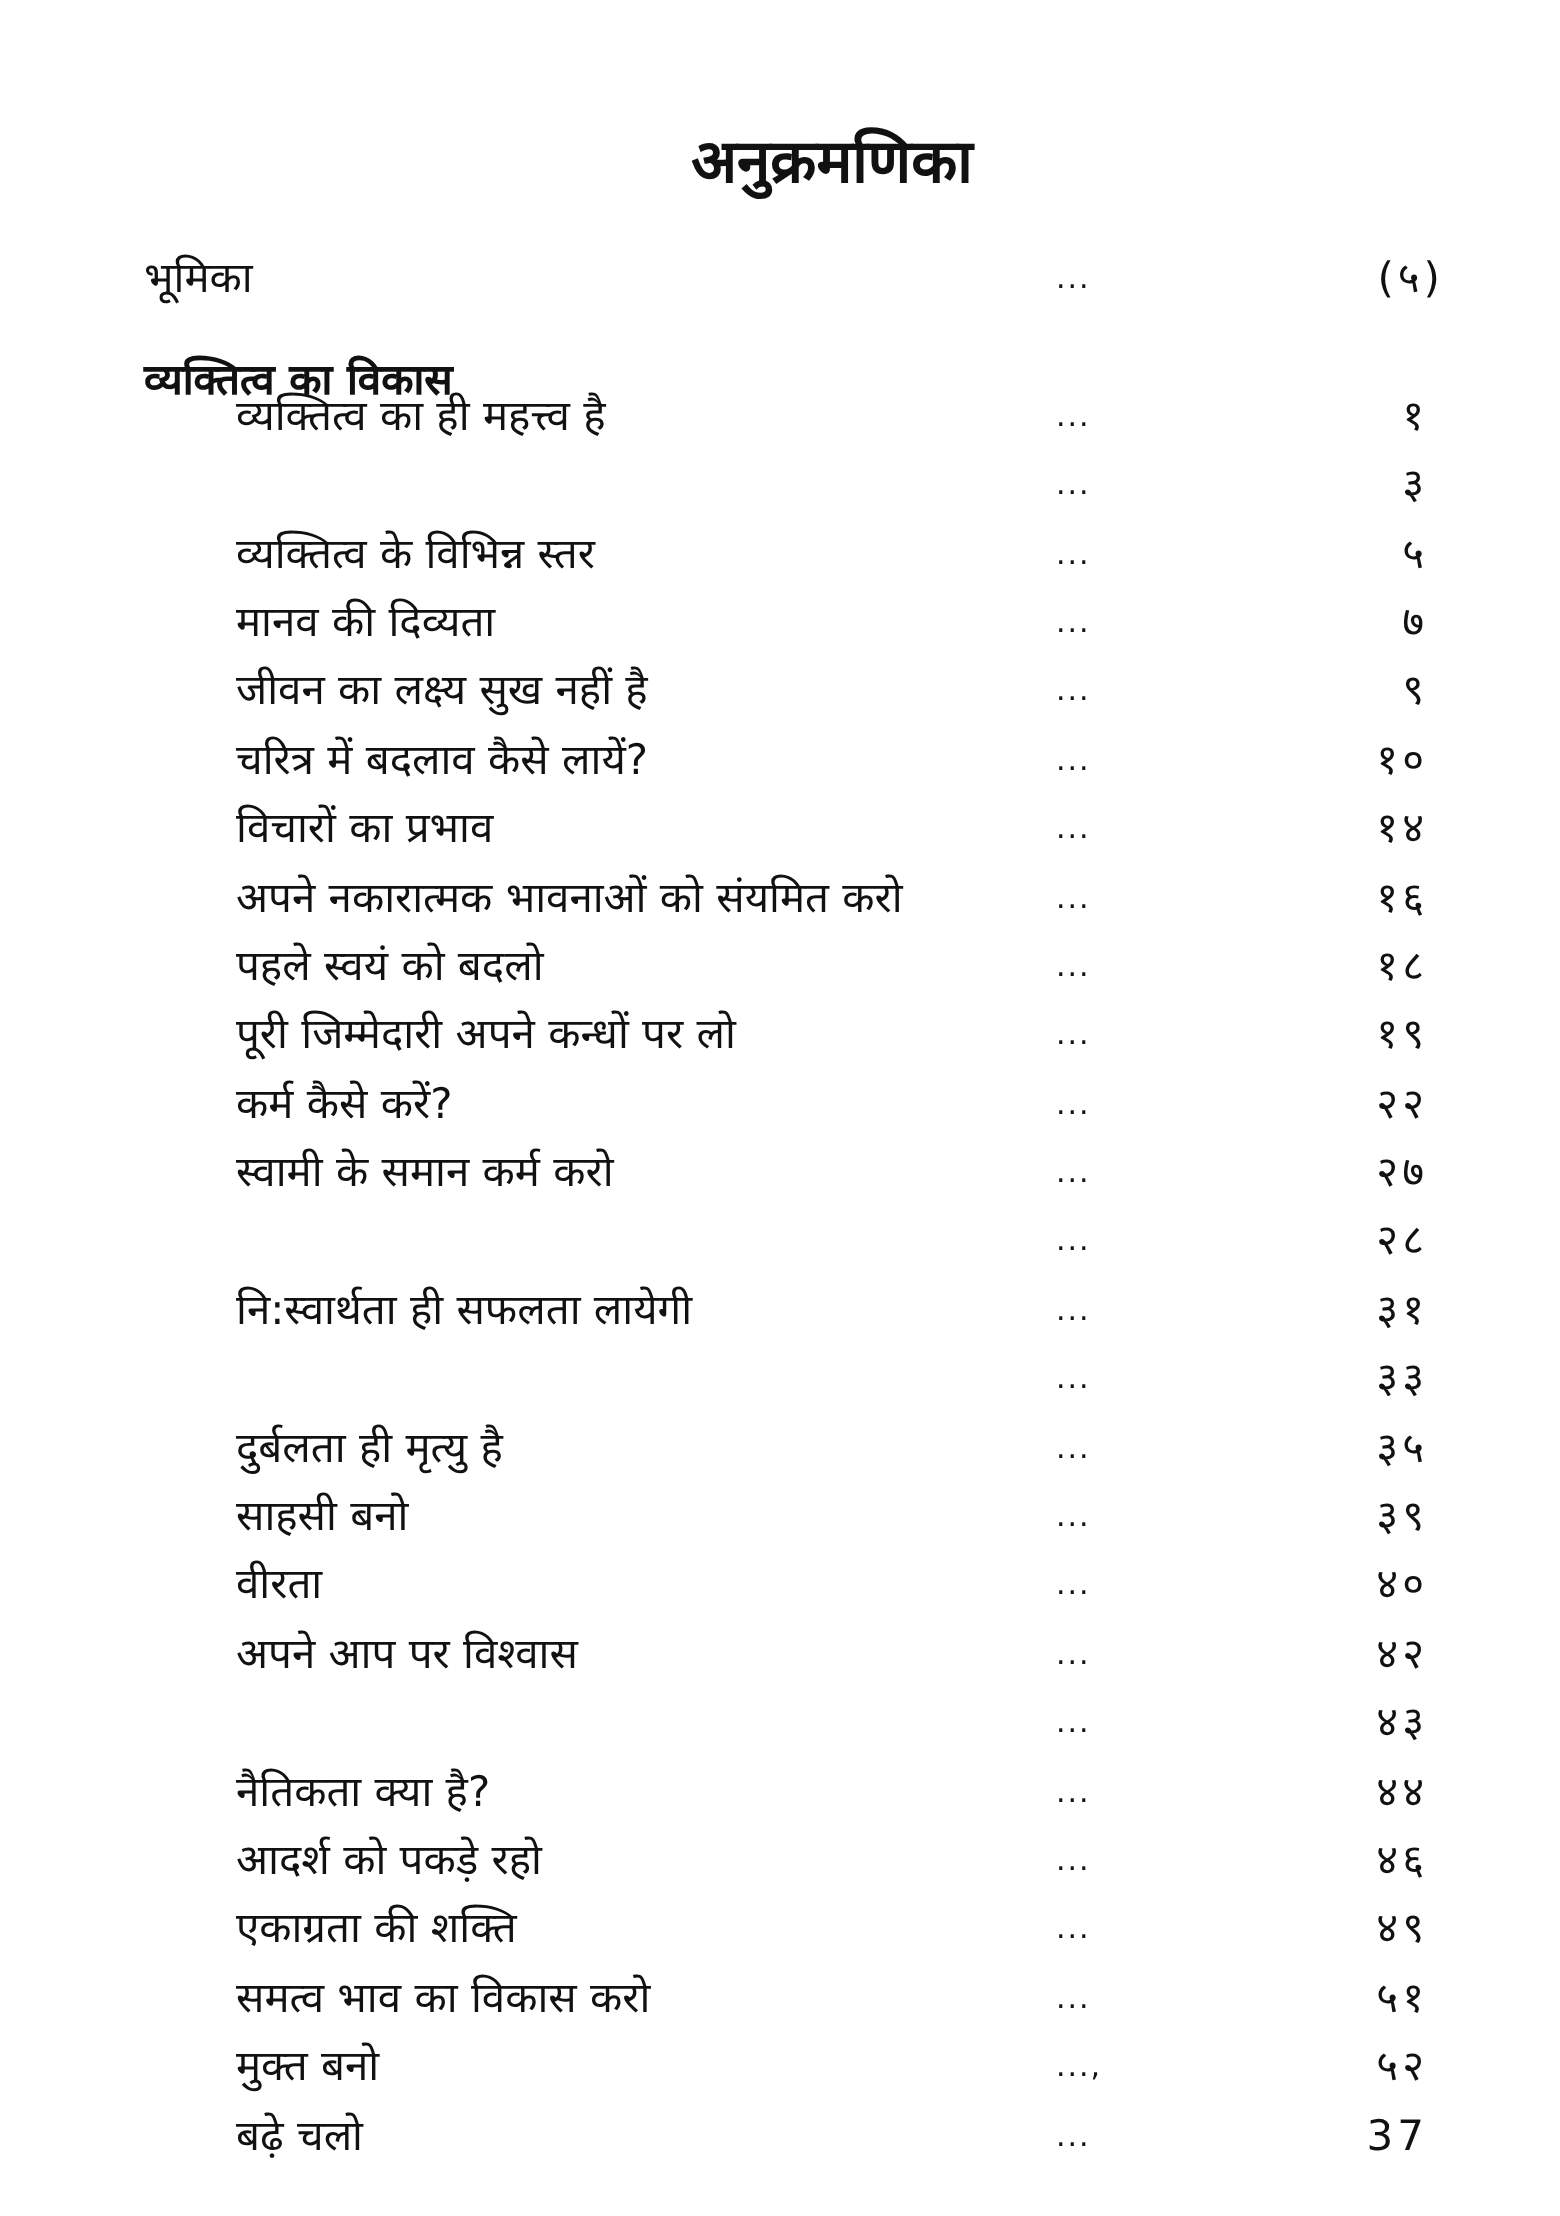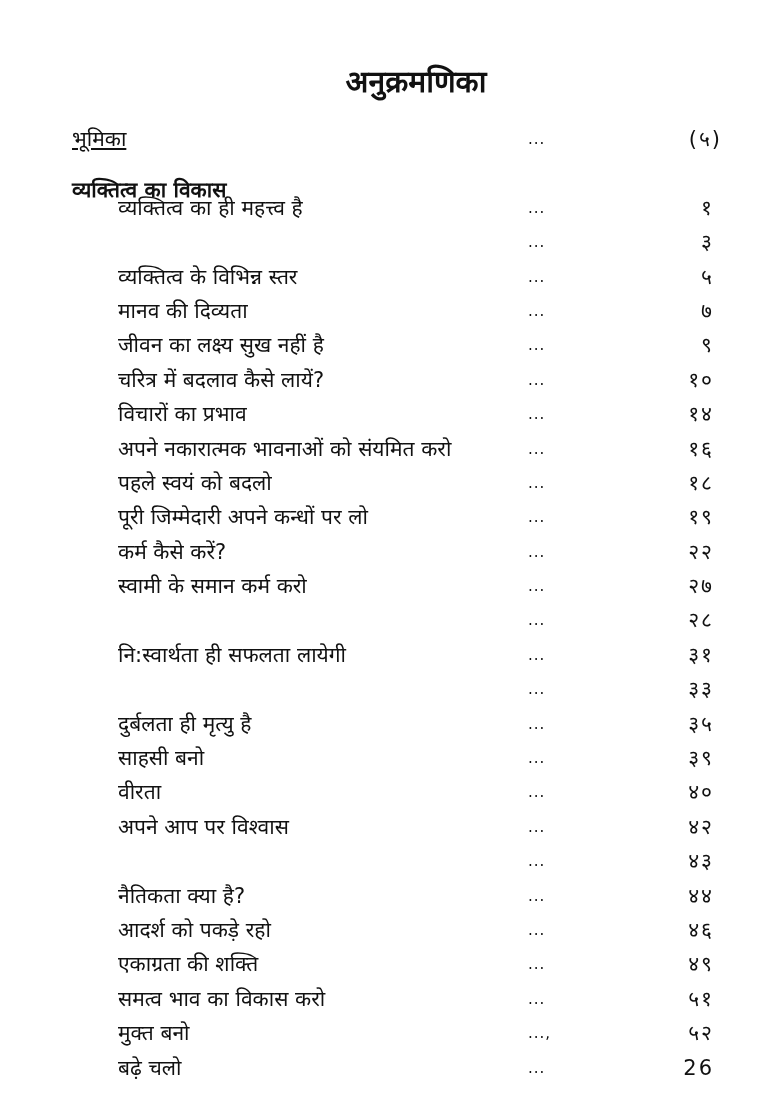--- a/index.html
+++ b/index.html
@@ -42,21 +42,21 @@
       height: 34.4px;
       line-height: 34px;
       font-size: 21px;
     }
     .row .label {
       position: absolute;
       left: 46px;
       top: 0;
       white-space: nowrap;
     }
-    .row.top-level .label { left: 0; text-decoration: underline; }
+    .row.top-level .label { left: 0; }
     .row.section .label {
       left: 0;
       font-weight: bold;
       margin-top: 17px;
     }
     .row .dots {
       position: absolute;
       left: 456px;
       top: 0;
       font-size: 15px;
@@ -204,16 +204,16 @@
         <span class="page-num">५१</span>
       </div>
     <div class="row">
         <span class="label">मुक्त बनो</span>
         <span class="dots">...,</span>
         <span class="page-num">५२</span>
       </div>
     <div class="row">
         <span class="label">बढ़े चलो</span>
         <span class="dots">...</span>
-        <span class="page-num">26</span>
+        <span class="page-num">37</span>
       </div>
   </div>
 </div>
 
 </body></html>

